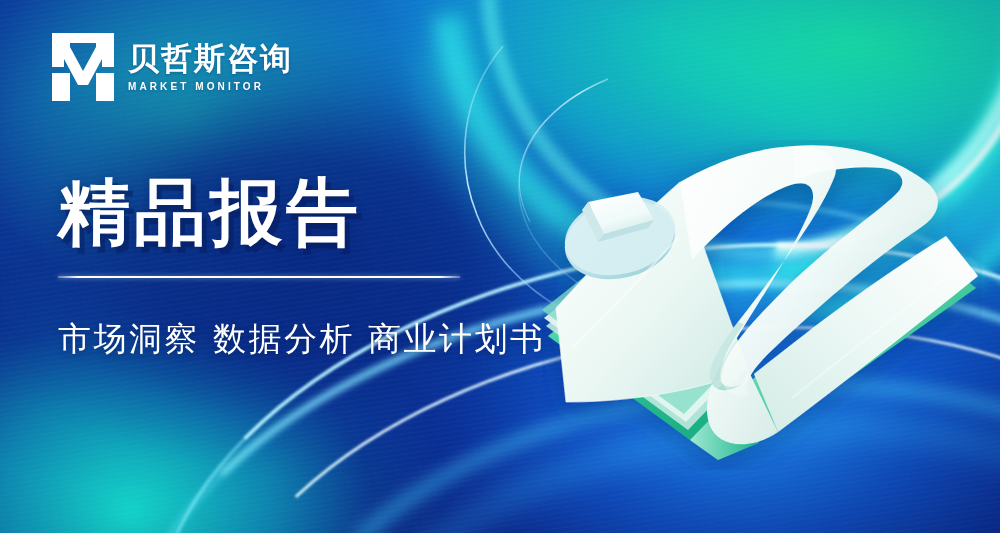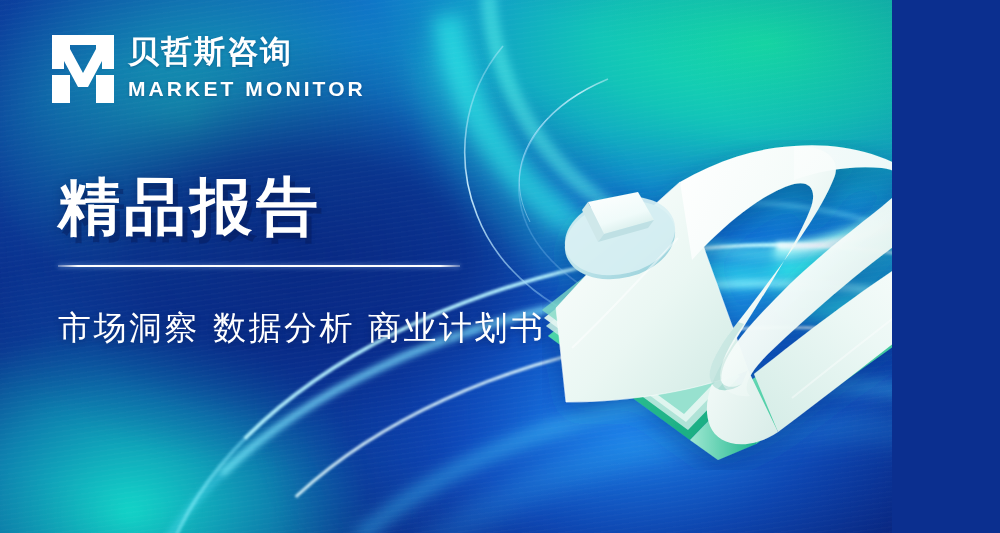--- a/index.html
+++ b/index.html
@@ -5,21 +5,21 @@
   * { margin:0; padding:0; box-sizing:border-box; }
   html, body {
     width:1000px; height:533px;
     background:#0b2f8f;
     font-family:"Liberation Sans", sans-serif;
     overflow:hidden;
   }
 
   .banner {
     position:relative;
-    width:892px; height:533px;
+    width:1000px; height:533px;
     overflow:hidden;
     background:#123a9c;
   }
 
   
   .bg-base {
     position:absolute; inset:0;
     background:
       radial-gradient(120% 95% at 86% 8%,  #16e0a8 0%, #12c4b8 16%, #0f7fd4 38%, #0b46ad 60%, #0a2f92 80%, #0a2782 100%),
       linear-gradient(180deg, #0c3fa5 0%, #0a2d8e 55%, #0c3aa0 100%);
@@ -133,34 +133,34 @@
   }
   .logo-mark { width:62px; height:68px; flex:none; }
   .logo-text { display:flex; flex-direction:column; justify-content:center; }
   .logo-cn {
     color:#ffffff; font-size:31px; font-weight:bold;
     letter-spacing:2px; line-height:1.18;
     font-family:"DejaVu Sans","Liberation Sans",sans-serif;
     text-shadow:0 1px 3px rgba(0,40,90,.35);
   }
   .logo-en {
-    color:#ffffff; font-size:21px; font-weight:bold;
+    color:#ffffff; font-size:10px; font-weight:bold;
     letter-spacing:3.1px; line-height:1.5; margin-top:3px;
     font-family:"Liberation Sans",sans-serif;
     text-shadow:0 1px 3px rgba(0,40,90,.35);
   }
 
   
   .headline {
     position:absolute; left:58px; top:175px;
     z-index:10;
   }
   .headline-main {
     color:#ffffff;
-    font-size:62px;
+    font-size:72px;
     font-weight:bold;
     letter-spacing:4px;
     line-height:1.04;
     font-family:"DejaVu Sans","Liberation Sans",sans-serif;
     text-shadow:5px 6px 0 rgba(5,25,85,.42), 0 2px 10px rgba(3,20,70,.35);
     white-space:nowrap;
   }
   .divider {
     width:402px; height:2px;
     margin-top:26px;

